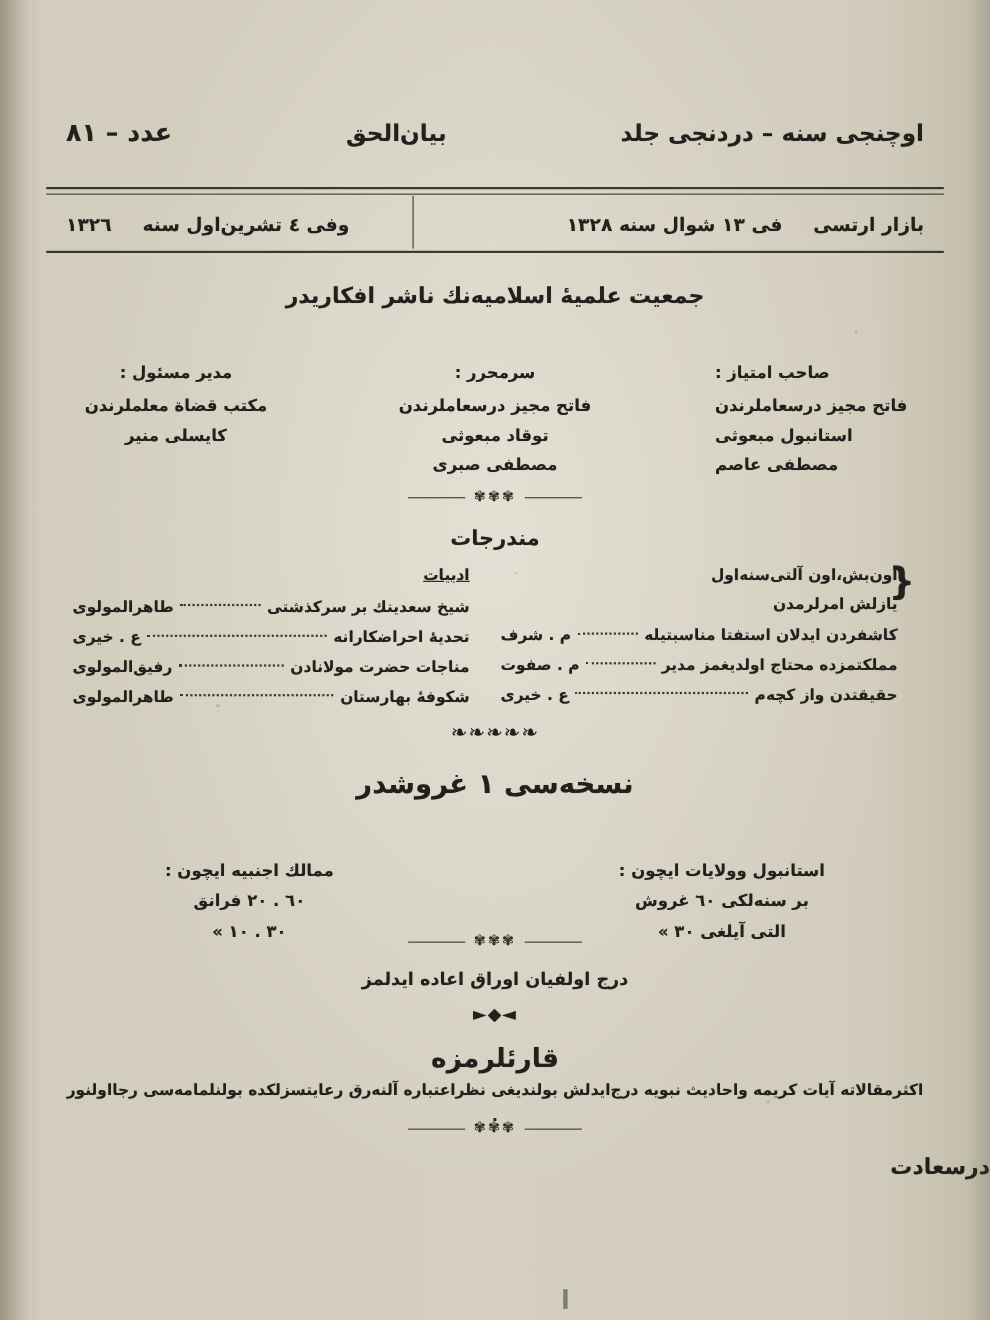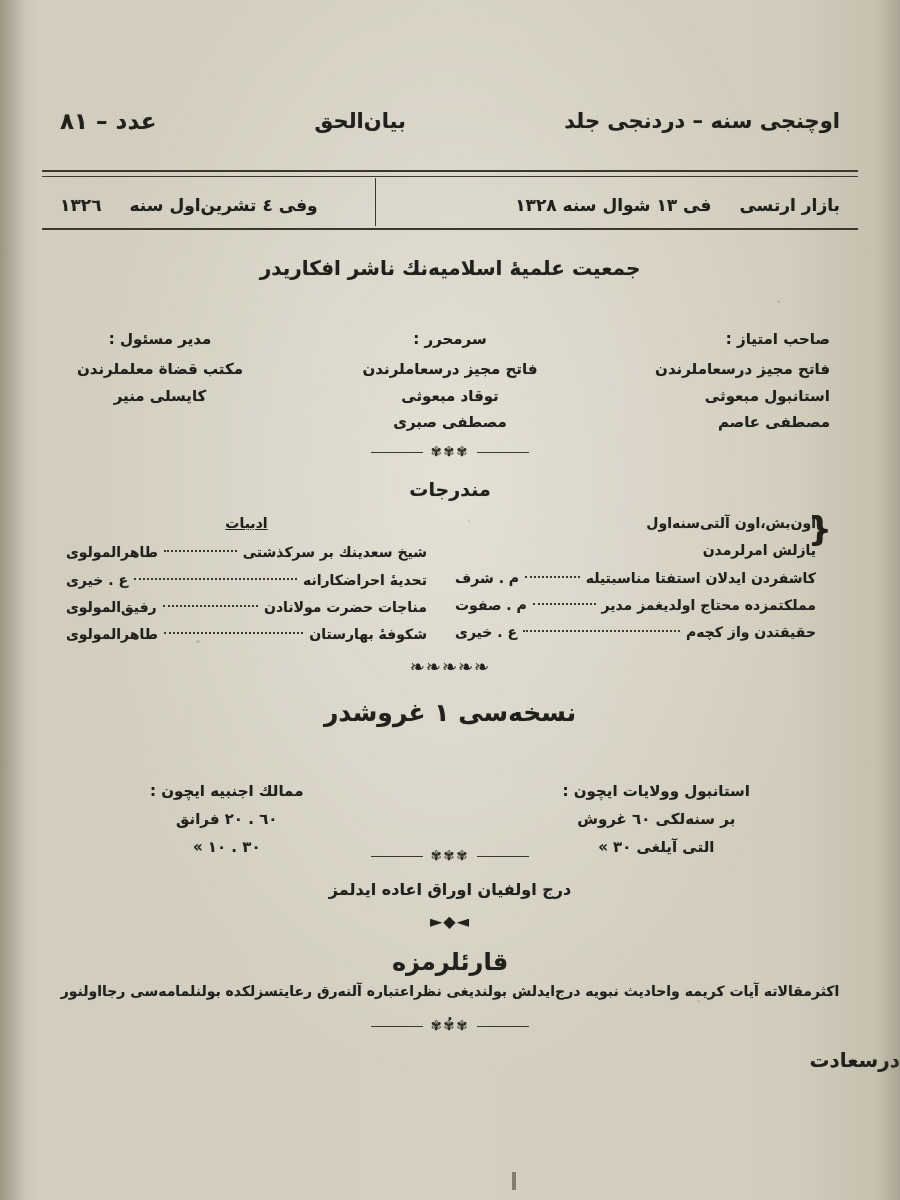--- a/index.html
+++ b/index.html
@@ -113,21 +113,21 @@
     right: 70px;
     left: 70px;
     display: flex;
     flex-direction: row;
     justify-content: space-between;
     font-size: 15px;
     line-height: 1.75;
   }
   .staff .col { text-align: center; min-width: 180px; }
   .staff .col .hdr { margin-bottom: 4px; }
-  .staff .col.right { text-align: right; }
+  .staff .col.right { text-align: left; }
   
   .orn {
     width: 100%;
     text-align: center;
     font-size: 13px;
     color: #2e2b23;
     letter-spacing: 2px;
   }
   .orn-line {
     display: inline-block;
@@ -158,21 +158,21 @@
     left: 66px;
     display: flex;
     flex-direction: row;
     justify-content: space-between;
     font-size: 14px;
     line-height: 1.95;
   }
   .contents .col { width: 47%; }
   .contents .col.left { text-align: right; }
   .contents .sub {
-    text-align: center;
+    text-align: right;
     font-size: 14px;
     margin-bottom: 2px;
     text-decoration: underline;
   }
   .toc-row {
     display: flex;
     flex-direction: row;
     align-items: baseline;
     gap: 6px;
     white-space: nowrap;

